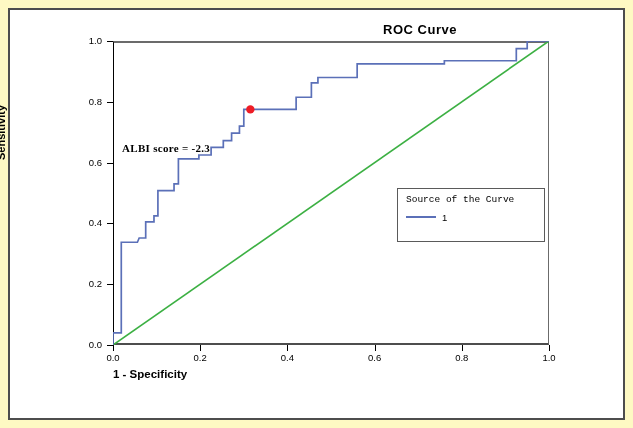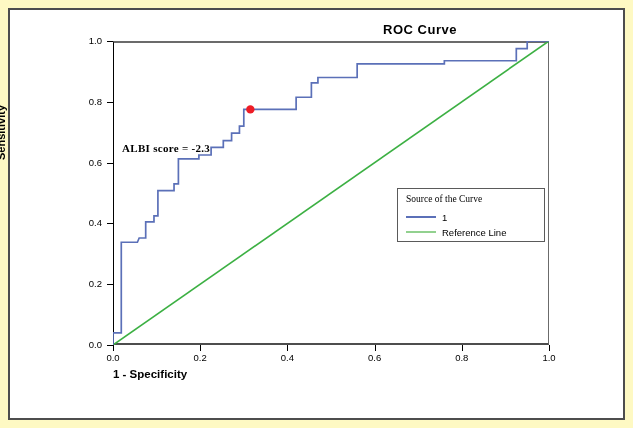--- a/index.html
+++ b/index.html
@@ -151,21 +151,21 @@
     background: #ffffff;
     box-sizing: border-box;
   }
   .legend-title {
     position: absolute;
     left: 8px;
     top: 5px;
     font-size: 9.5px;
     color: #000000;
     white-space: nowrap;
-    font-family: Liberation Serif, serif;
+    font-family: Liberation Mono, monospace;
   }
   .legend-row {
     position: absolute;
     left: 8px;
     height: 14px;
     display: flex;
     align-items: center;
   }
   .legend-swatch {
     display: inline-block;
@@ -233,20 +233,16 @@
     <div class="x-axis-title">1 - Specificity</div>
 
     <div class="annotation-label">ALBI score = -2.3</div>
 
     <div class="legend-box">
       <div class="legend-title">Source of the Curve</div>
       <div class="legend-row" style="top:21px;">
         <span class="legend-swatch" style="border-top-color:#5b70b8;"></span>
         <span class="legend-text">1</span>
       </div>
-      <div class="legend-row" style="top:36px;">
-        <span class="legend-swatch" style="border-top-color:#92d18f;"></span>
-        <span class="legend-text">Reference Line</span>
-      </div>
     </div>
 
   </div>
 </div>
 
 </body></html>

